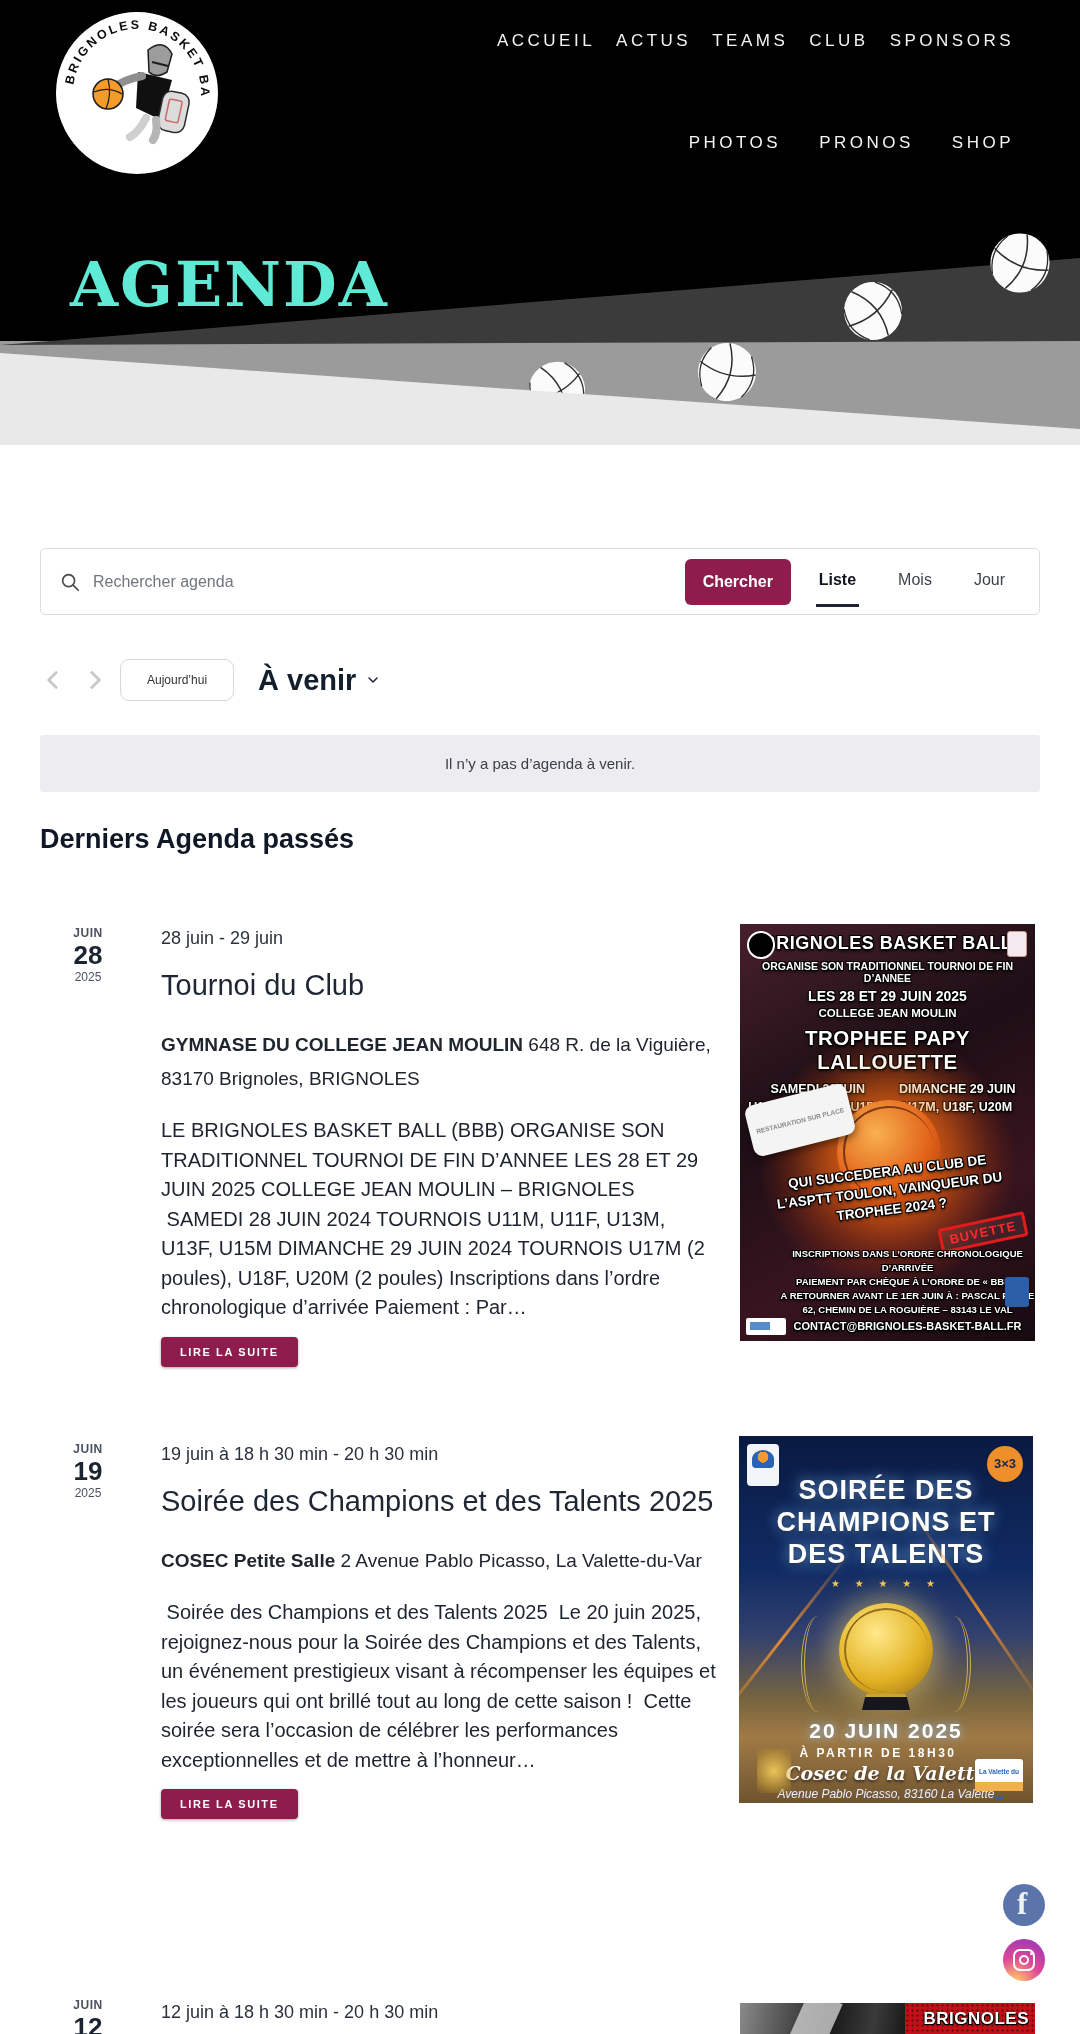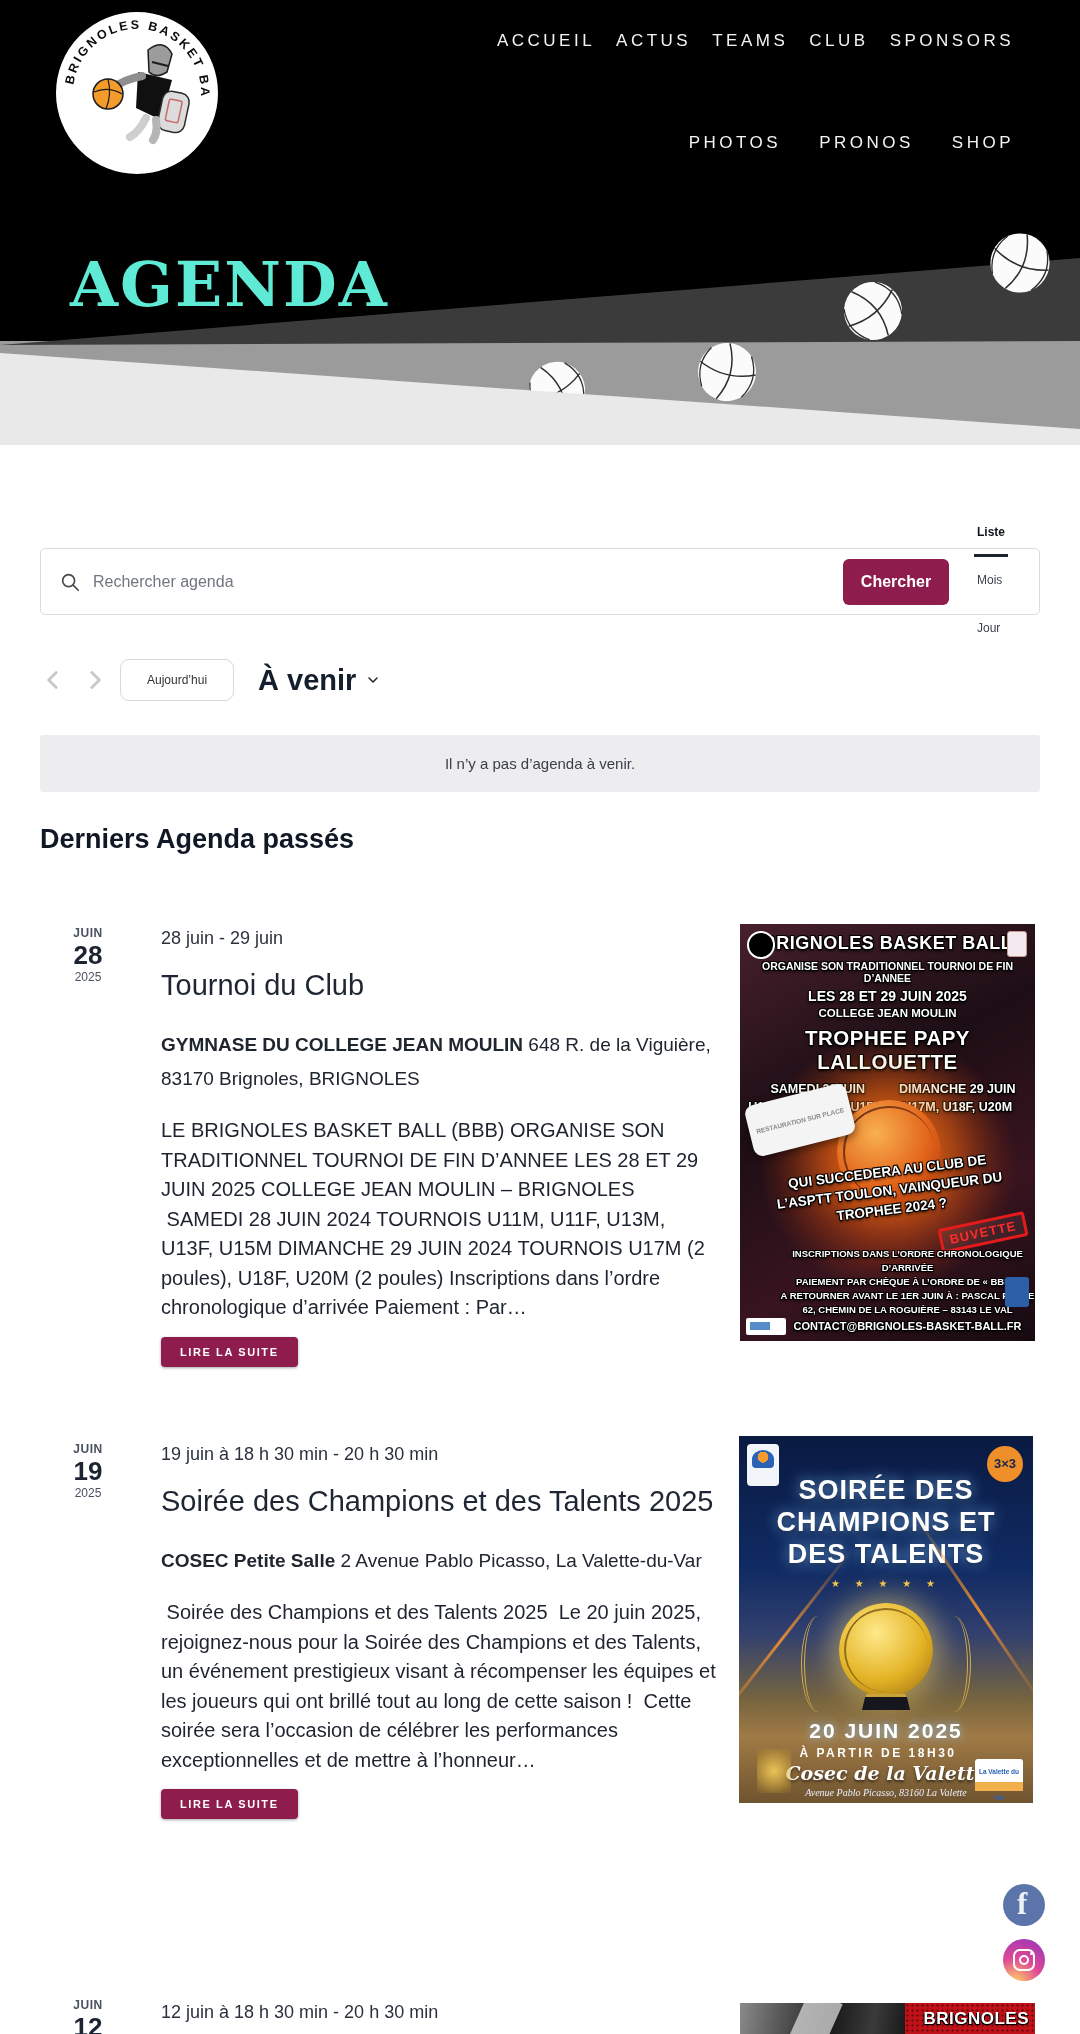--- a/index.html
+++ b/index.html
@@ -23,21 +23,21 @@
   .search-card { position:absolute; left:40px; top:548px; width:1000px; height:67px;
                  border:1px solid #dcdcdc; border-radius:5px; display:flex; align-items:center;
                  padding:0 34px 0 18px; background:#fff; }
   .search-card svg.mag { flex:0 0 auto; margin-right:12px; }
   .search-input { flex:1 1 auto; border:none; outline:none; font-size:16px; color:#333;
                   font-family:"Liberation Sans", sans-serif; }
   .search-input::placeholder { color:#70757e; }
   .btn-chercher { flex:0 0 auto; background:#8e1d4d; color:#fff; border:none; border-radius:6px;
                   width:106px; height:46px; font-size:16px; font-weight:700; cursor:pointer;
                   font-family:"Liberation Sans", sans-serif; }
-  .views { display:flex; gap:30px; margin-left:28px; font-size:12px; color:#3c424d;flex-direction:column; }
+  .views { display:flex; gap:42px; margin-left:28px; font-size:16px; color:#3c424d; }
   .view { position:relative; cursor:pointer; padding-bottom:4px; }
   .view.active { font-weight:700; color:#10151f; }
   .view.active .underbar { position:absolute; left:-3px; right:-3px; bottom:-14px; height:3px; background:#1b2430; }
 
   
   .toolbar { position:absolute; left:40px; top:652px; display:flex; align-items:center; height:56px; }
   .chev { width:26px; height:26px; cursor:pointer; }
   .chev + .chev { margin-left:16px; }
   .btn-today { margin-left:12px; border:1px solid #d8d8d8; background:#fff; border-radius:9px;
                padding:13px 26px; font-size:12px; color:#333; cursor:pointer;
@@ -129,22 +129,22 @@
   .laurel { position:absolute; top:180px; width:34px; height:96px; border:0; }
   .laurel::before { content:""; position:absolute; inset:0; border-left:4px double #d9b04a; border-radius:50%; }
   .laurel-l { left:62px; } .laurel-r { right:62px; transform:scaleX(-1); }
   .p2-base { position:absolute; left:123px; top:258px; width:48px; height:16px; background:#16161f;
              border-top:3px solid #caa33c; clip-path:polygon(8% 0,92% 0,100% 100%,0 100%); }
   .p2-date { position:absolute; left:0; right:0; top:283px; font-size:21px; font-weight:800; letter-spacing:2px;
              text-shadow:0 0 10px rgba(140,200,255,.9); }
   .p2-time { position:absolute; left:0; right:16px; top:310px; font-size:12px; font-weight:700; letter-spacing:2.5px; }
   .p2-venue { position:absolute; left:0; right:0; top:326px; font-family:"DejaVu Serif", serif; font-style:italic;
               font-weight:700; font-size:19px; text-shadow:0 2px 3px rgba(0,0,0,.6); }
-  .p2-addr { position:absolute; left:0; right:0; top:351px; font-family:Liberation Serif, serif; font-style:italic;
-             font-size:10px; color:#e8eeff; }
+  .p2-addr { position:absolute; left:0; right:0; top:351px; font-family:Liberation Sans, sans-serif; font-style:italic;
+             font-size:12px; color:#e8eeff; }
   .p2-box-tl { position:absolute; left:8px; top:8px; width:32px; height:42px; background:#f2f5fa; border-radius:4px; }
   .p2-box-tl::after { content:""; position:absolute; left:5px; top:6px; width:22px; height:18px;
                       background:radial-gradient(circle at 50% 40%, #f59a2e 35%, #2a62b5 36%); border-radius:50% 50% 4px 4px; }
   .p2-badge { position:absolute; right:10px; top:10px; width:36px; height:36px; border-radius:50%;
               background:#ef8f2a; color:#15254d; font-weight:800; font-size:13px; line-height:36px; }
   .p2-crest { position:absolute; left:18px; bottom:10px; width:34px; height:44px;
               background:radial-gradient(circle, rgba(240,200,90,.95), rgba(190,150,40,.35) 75%, transparent); }
   .p2-box-br { position:absolute; right:10px; bottom:12px; width:48px; height:32px; background:#fff; border-radius:3px;
                color:#2a62b5; font-size:6.5px; font-weight:700; line-height:26px; }
   .p2-box-br::after { content:""; position:absolute; left:0; right:0; bottom:0; height:9px; background:#f1b04c; }

